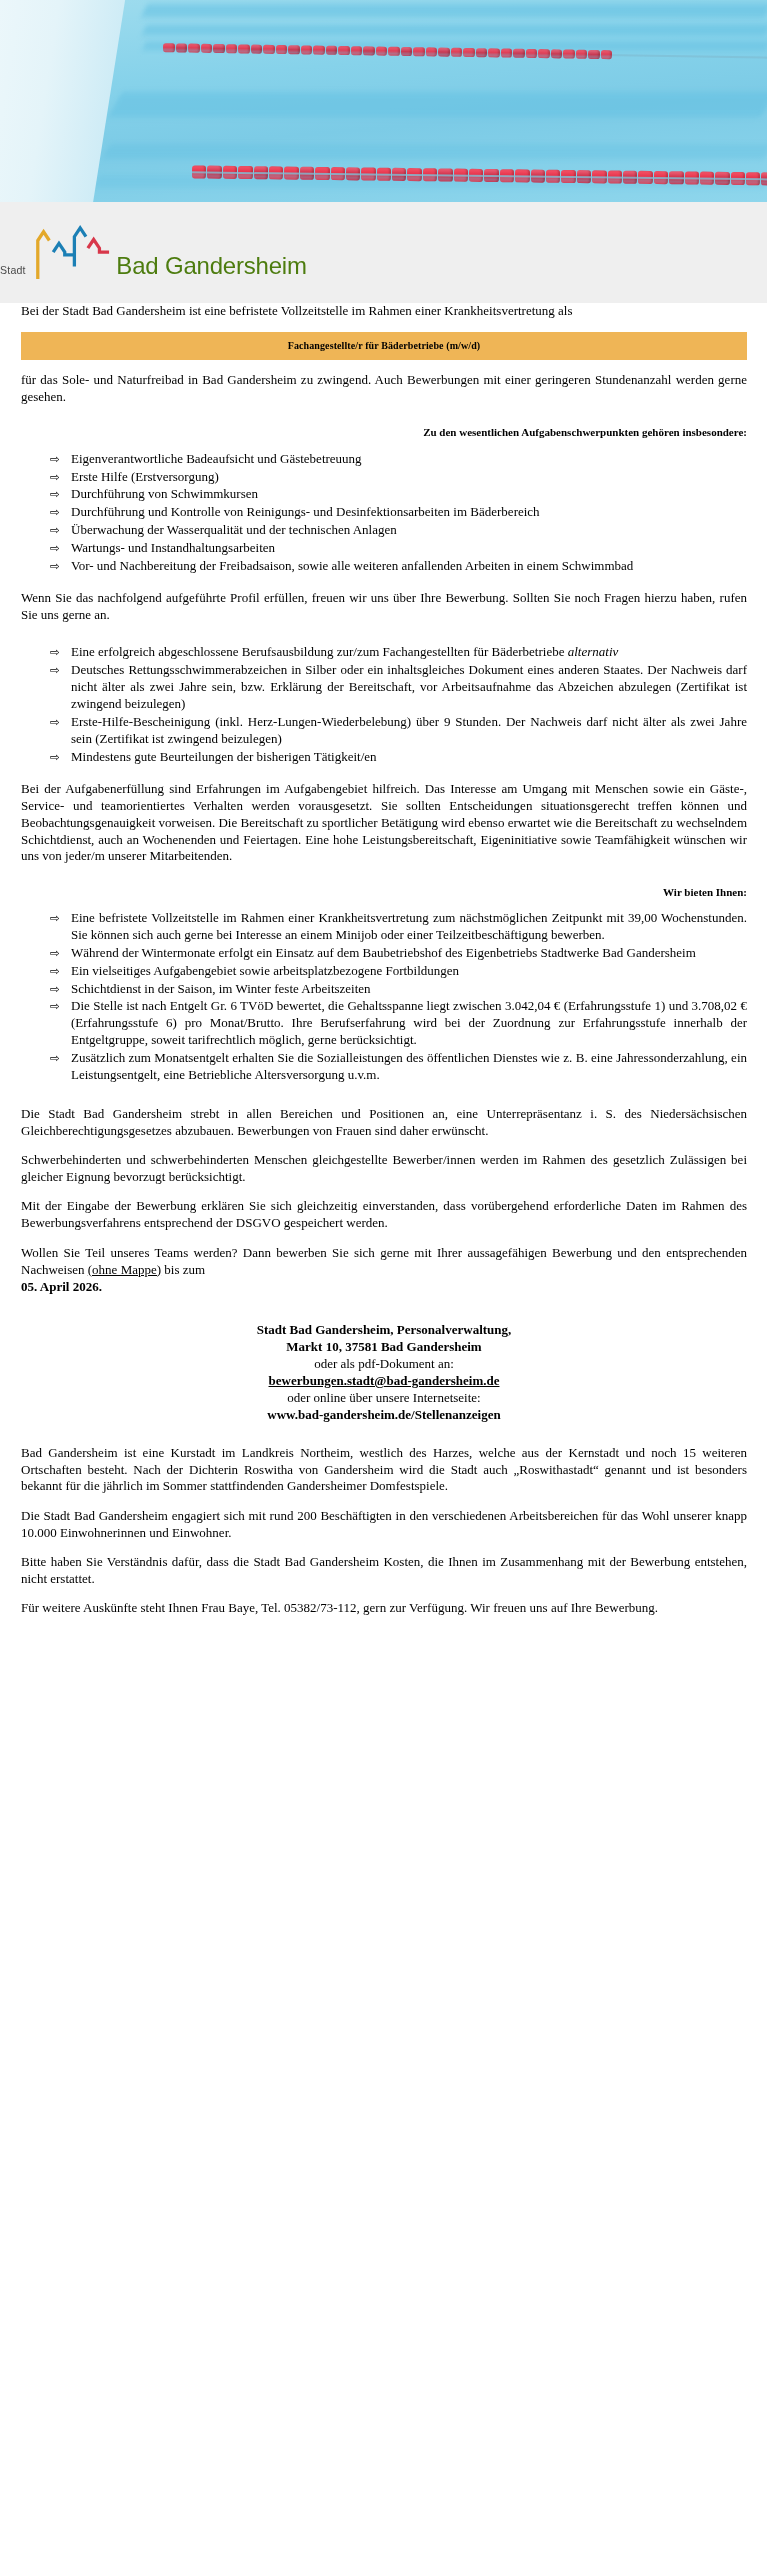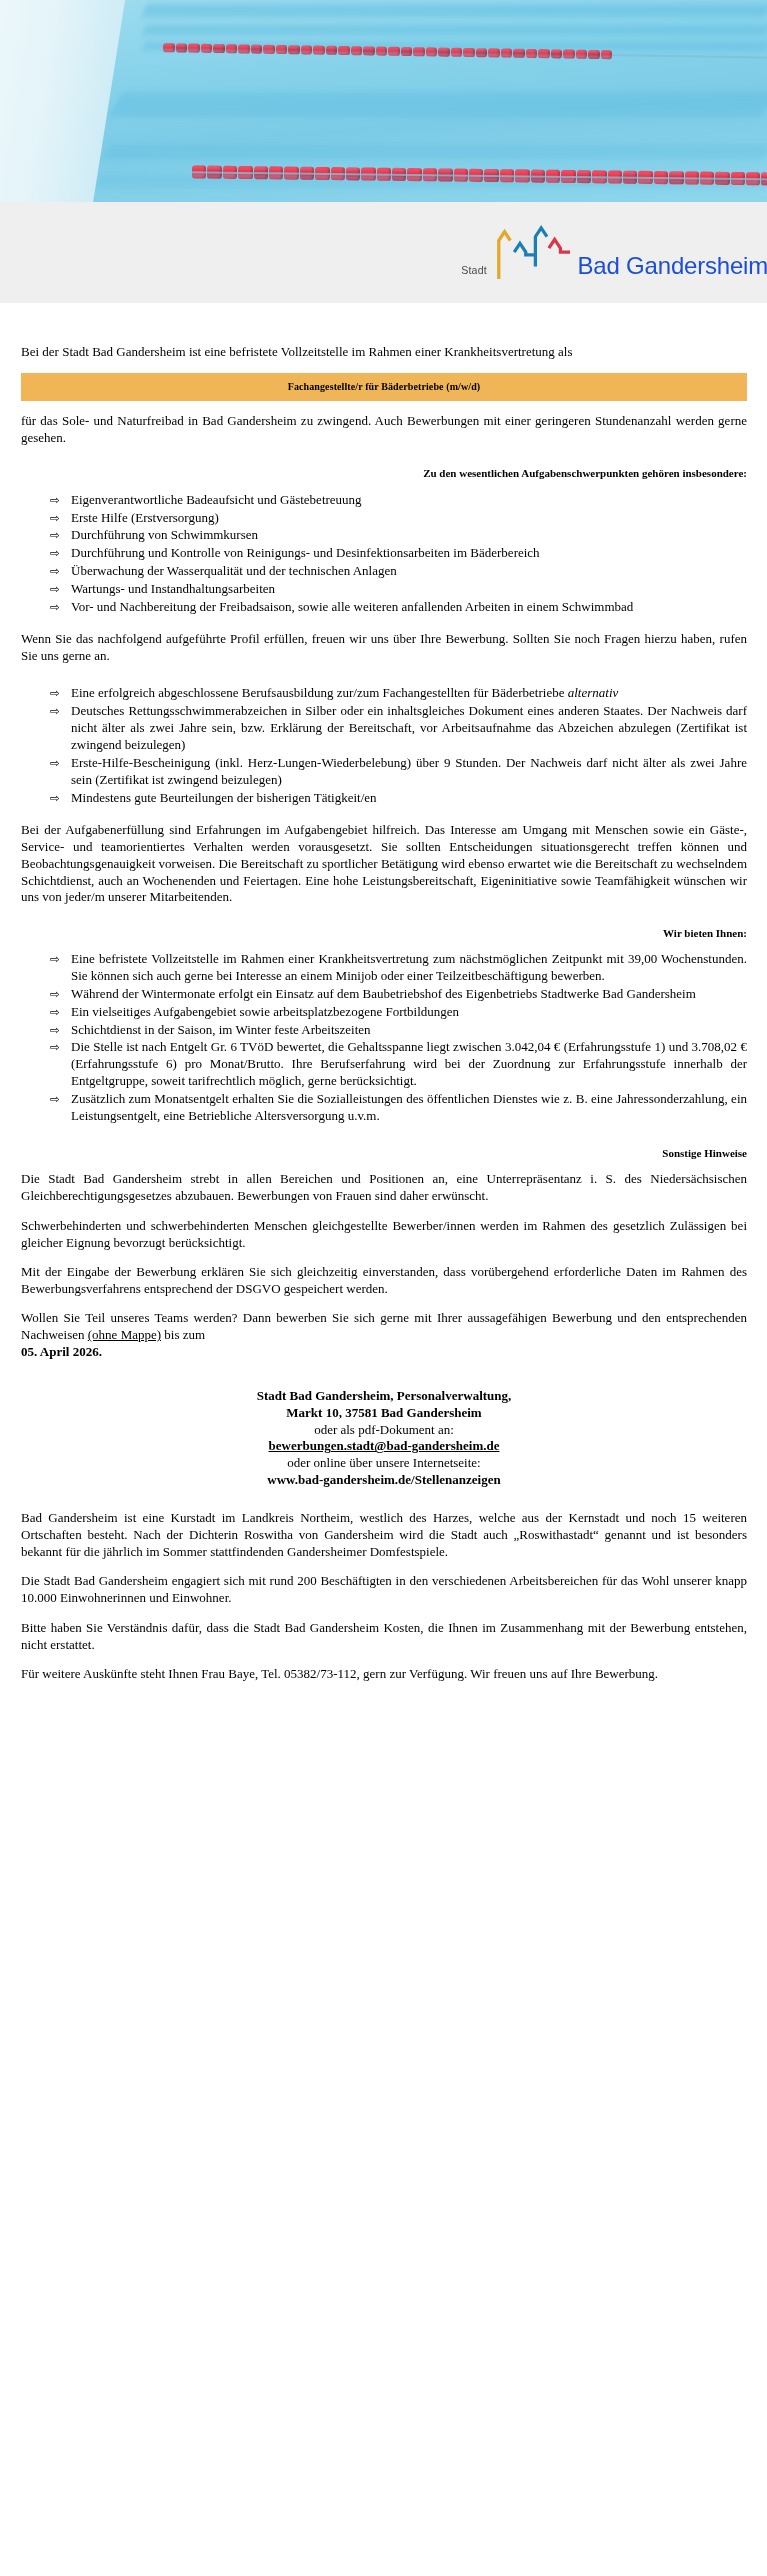--- a/index.html
+++ b/index.html
@@ -56,35 +56,35 @@
   }
   .lane .float:nth-child(3n) { background: linear-gradient(180deg,#f0647a 0%, #cf2f48 50%, #a9607c 80%, #d4405c 100%); }
   .lane.top { top: 46px; left: 163px; right: -9.6px; transform: rotate(0.9deg); }
   .lane.top .float { width: 11.5px; height: 9.6px; opacity:.92; }
   .lane.bottom { top: 169px; left: 192px; right: -19px; transform: rotate(0.7deg); }
 
   
   .logoband {
     width: 768px; height: 101px;
     background: #efefef;
-    display:flex; align-items:center; justify-content:flex-end;
+    display:flex; align-items:center; justify-content:flex-start;
   }
   .logo { display:flex; align-items:flex-end; gap:5.8px; }
   .logo .stadt {
     font-family: "Liberation Sans", sans-serif;
     font-size: 10.6px; color:#4a4a4a; padding-bottom: 6.7px; letter-spacing:0.2px;
   }
   .logo .mark { width: 79px; height: 60px; display:block; }
   .logo .wordmark {
     font-family: "Liberation Sans", sans-serif;
-    font-size: 24px; color:#1d4ed8; padding-bottom: 2.9px; letter-spacing:-0.2px;
+    font-size: 24px; color:#4d7c0f; padding-bottom: 2.9px; letter-spacing:-0.2px;
   }
 
   
-  .doc { padding: 0 21px 27px 21px; margin-top: 41px; }
+  .doc { padding: 0 21px 27px 21px; }
   p, li { font-size: 13px; line-height: 1.30; text-align: justify; margin: 0; }
   .para { margin: 0 0 12.5px 0; }
   .para.tight { margin-bottom: 0; }
   .spacer-s { height: 7.7px; }
   .spacer-m { height: 14.4px; }
   .spacer-l { height: 21px; }
   b, .bold { font-weight: bold; }
   .ital { font-style: italic; }
   .uline { text-decoration: underline; }
   h2.section {
@@ -284,21 +284,20 @@
       <li><span class="bullet">⇨</span><span>Eine befristete Vollzeitstelle im Rahmen einer Krankheitsvertretung zum nächstmöglichen Zeitpunkt mit 39,00 Wochenstunden. Sie können sich auch gerne bei Interesse an einem Minijob oder einer Teilzeitbeschäftigung bewerben.</span></li>
       <li><span class="bullet">⇨</span><span>Während der Wintermonate erfolgt ein Einsatz auf dem Baubetriebshof des Eigenbetriebs Stadtwerke Bad Gandersheim</span></li>
       <li><span class="bullet">⇨</span><span>Ein vielseitiges Aufgabengebiet sowie arbeitsplatzbezogene Fortbildungen</span></li>
       <li><span class="bullet">⇨</span><span>Schichtdienst in der Saison, im Winter feste Arbeitszeiten</span></li>
       <li><span class="bullet">⇨</span><span>Die Stelle ist nach Entgelt Gr. 6 TVöD bewertet, die Gehaltsspanne liegt zwischen 3.042,04 € (Erfahrungsstufe 1) und 3.708,02 € (Erfahrungsstufe 6) pro Monat/Brutto. Ihre Berufserfahrung wird bei der Zuordnung zur Erfahrungsstufe innerhalb der Entgeltgruppe, soweit tarifrechtlich möglich, gerne berücksichtigt.</span></li>
       <li><span class="bullet">⇨</span><span>Zusätzlich zum Monatsentgelt erhalten Sie die Sozialleistungen des öffentlichen Dienstes wie z. B. eine Jahressonderzahlung, ein Leistungsentgelt, eine Betriebliche Altersversorgung u.v.m.</span></li>
     </ul>
 
     <div class="spacer-l"></div>
 
-    <h2 class="section">Sonstige Hinweise</h2>
 
     <p class="para">Die Stadt Bad Gandersheim strebt in allen Bereichen und Positionen an, eine Unterrepräsentanz i. S. des Niedersächsischen Gleichberechtigungsgesetzes abzubauen. Bewerbungen von Frauen sind daher erwünscht.</p>
     <p class="para">Schwerbehinderten und schwerbehinderten Menschen gleichgestellte Bewerber/innen werden im Rahmen des gesetzlich Zulässigen bei gleicher Eignung bevorzugt berücksichtigt.</p>
     <p class="para">Mit der Eingabe der Bewerbung erklären Sie sich gleichzeitig einverstanden, dass vorübergehend erforderliche Daten im Rahmen des Bewerbungsverfahrens entsprechend der DSGVO gespeichert werden.</p>
 
     <p class="para tight"><span>Wollen Sie Teil unseres Teams werden? Dann bewerben Sie sich gerne mit Ihrer aussagefähigen Bewerbung und den entsprechenden Nachweisen </span><span class="uline">(ohne Mappe)</span><span> bis zum</span></p>
     <p class="para bold">05. April 2026.</p>
 
     <div class="spacer-m"></div>
 

